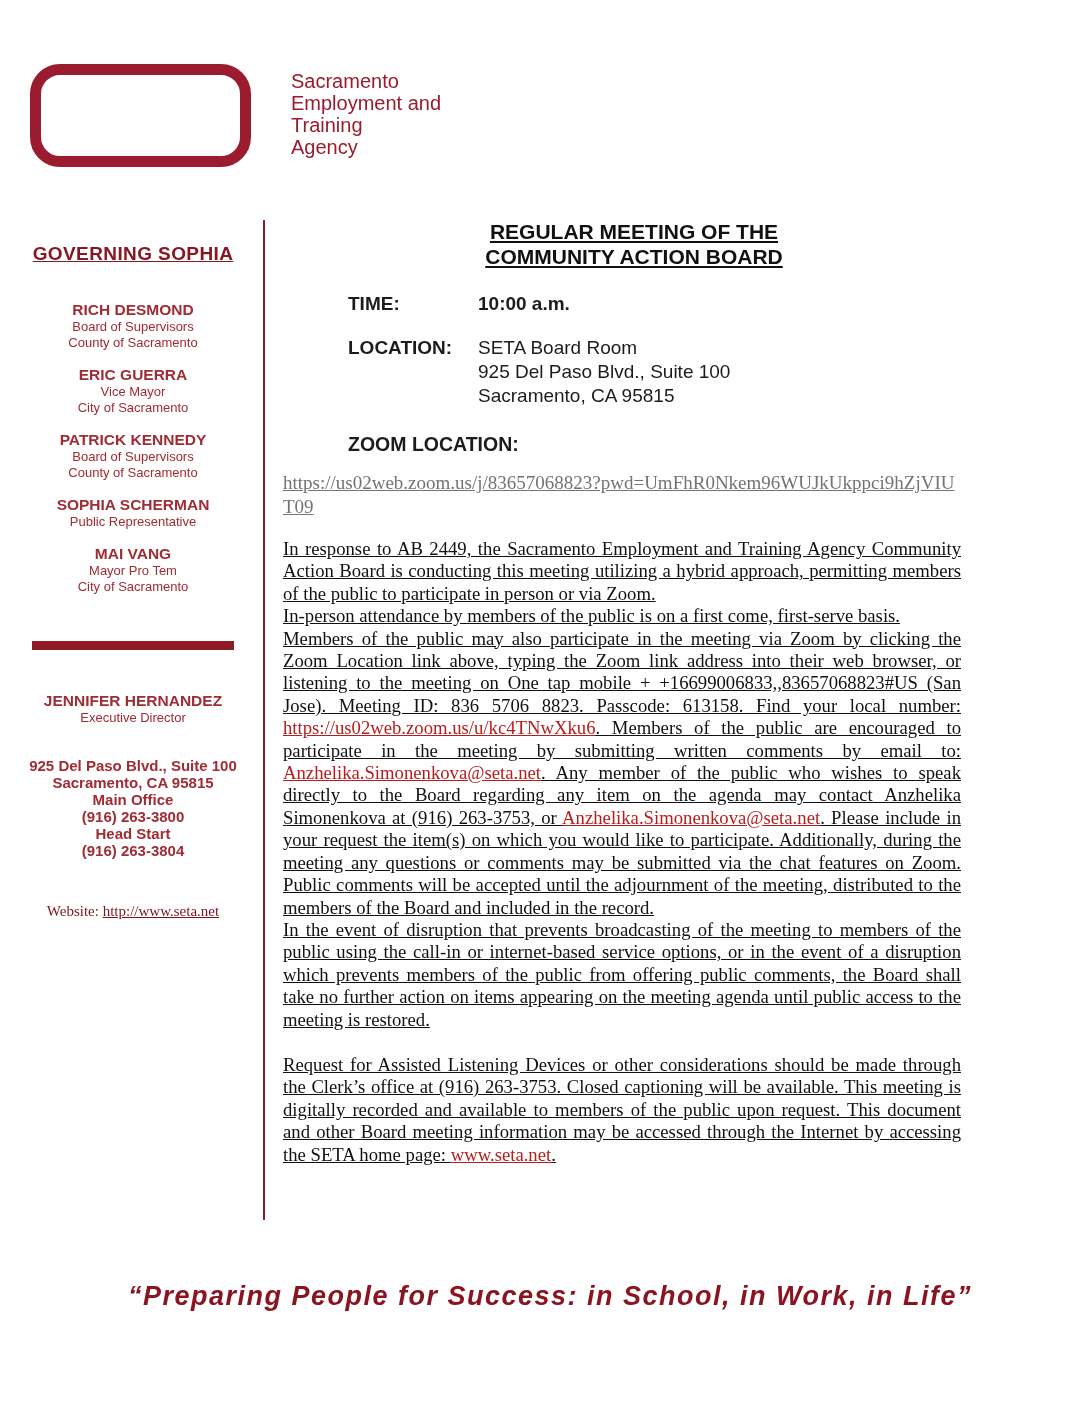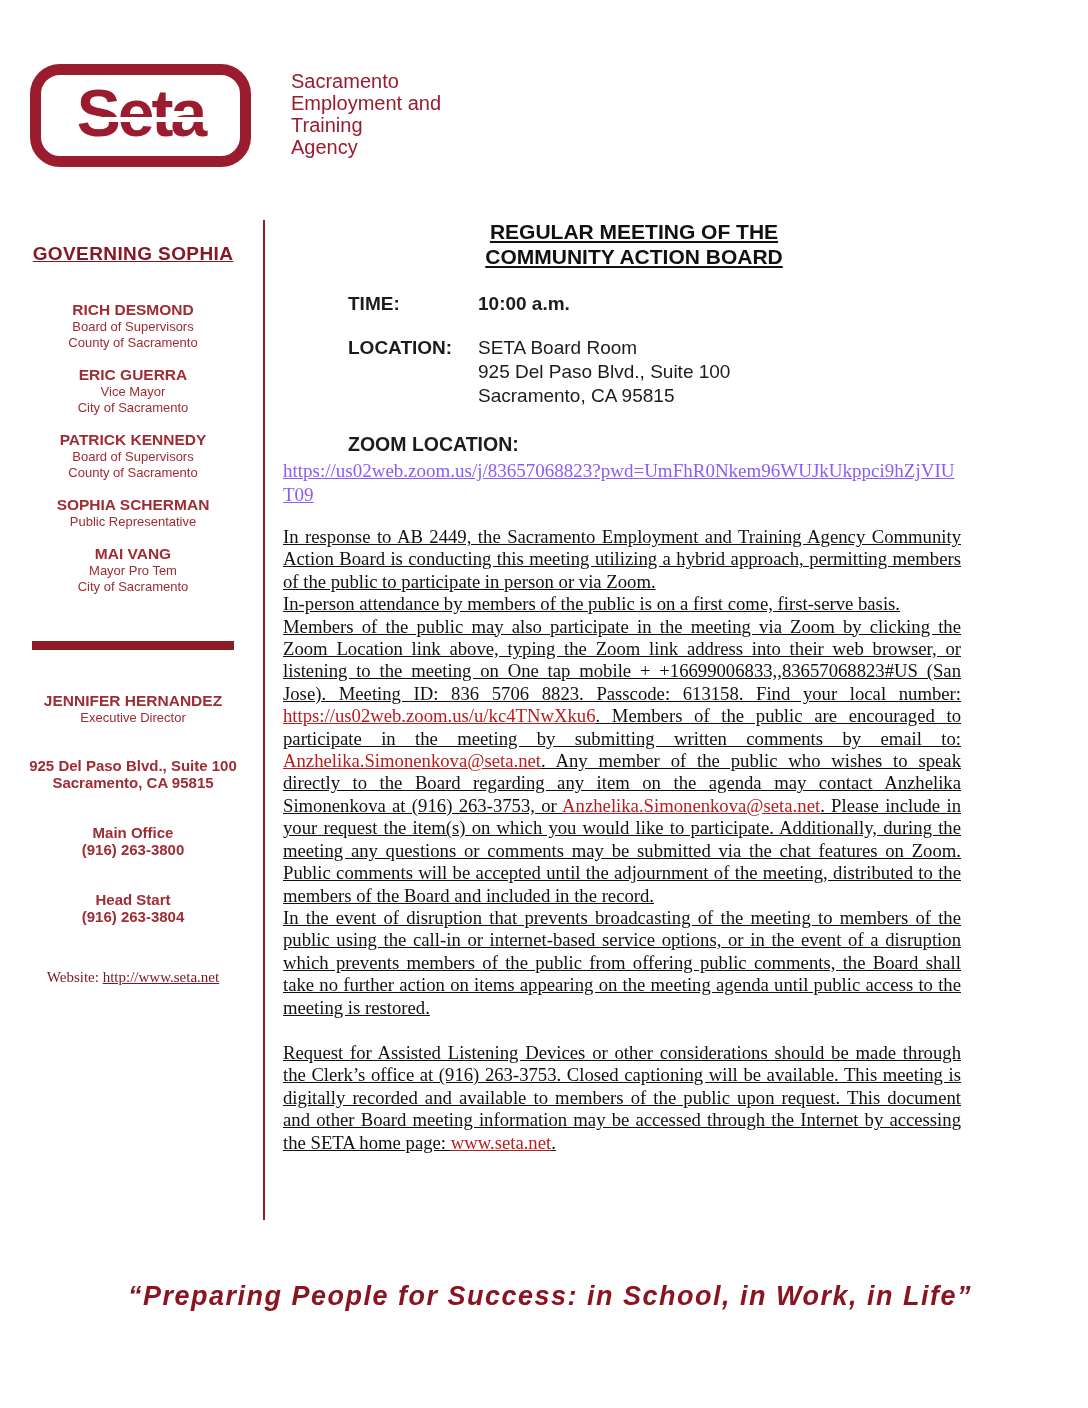--- a/index.html
+++ b/index.html
@@ -33,61 +33,60 @@
   .gb-title {
     font-size:19px; font-weight:bold; color:#871722; text-decoration:underline;
     letter-spacing:0.4px; margin-bottom:36px;
   }
   .member { margin-bottom:15px; }
   .member-name { font-size:15.5px; font-weight:bold; color:#a02c34; line-height:18px; }
   .member-role { font-size:13px; color:#a02c34; line-height:16px; }
   .sidebar-divider { height:9px; background:#8e1b26; margin:46px 4px 0 4px; }
   .director { margin-top:42px; }
   .sb-address { margin-top:31px; font-size:15px; font-weight:bold; color:#a02c34; line-height:17px; }
-  .sb-contact { margin-top:33px; font-size:15px; font-weight:bold; color:#a02c34; line-height:17px; }
+  .sb-contact { font-size:15px; font-weight:bold; color:#a02c34; line-height:17px; }
   .sb-website {
     margin-top:44px; font-family:"Liberation Serif", serif; font-weight:normal;
     font-size:15px; color:#7d1420;
   }
   .sb-website .url { text-decoration:underline; }
   
   .main { position:absolute; left:283px; top:219px; width:678px; }
   .meeting-title { text-align:center; font-size:21px; font-weight:bold; line-height:25px; color:#111; }
   .meeting-title span { text-decoration:underline;margin-left:24px; }
   .details { margin-top:23px; }
   .detail-row { display:flex; font-size:19px; line-height:24px; }
   .detail-row.gap-30 { margin-bottom:30px; }
   .detail-row.gap-20 { margin-bottom:20px; }
   .detail-label { width:130px; margin-left:65px; font-weight:bold; flex:none; }
   .detail-value .bold { font-weight:bold; }
   .zoom-heading { margin:25px 0 0 65px; font-size:19.5px; font-weight:bold; }
   .zoom-link-block {
-    margin-top:3px; font-family:"Liberation Serif", serif; font-size:19px; line-height:24px;
-    color:#8b5cf6; text-decoration:underline; word-break:break-all; cursor:pointer;
+    margin-top:15px; font-family:"Liberation Serif", serif; font-size:19px; line-height:24px;
+    color:#737373; text-decoration:underline; word-break:break-all; cursor:pointer;
   }
   .body-text {
     margin-top:19px; font-family:"Liberation Serif", serif; font-size:18.7px;
     line-height:22.4px; text-align:justify; color:#111;
   }
   .body-text p { text-decoration:underline; }
   .body-text p.gap-before { margin-top:23px; }
   .link { color:#b91c1c; text-decoration:underline; cursor:pointer; }
   
   .footer {
     position:absolute; left:12px; right:0; top:1281px; text-align:center;
     color:#8a1420; font-weight:bold; font-style:italic; font-size:27px; letter-spacing:1.5px;
   }
 </style>
 </head>
 <body>
 
 <div class="page">
 
   <div class="logo-box">
-    <span class="logo-text">Seta</span>
     <span class="logo-stripe"></span>
   </div>
   <div class="brand">
     <div>Sacramento</div>
     <div>Employment and</div>
     <div>Training</div>
     <div>Agency</div>
   </div>
 
   <div class="vrule"></div>

